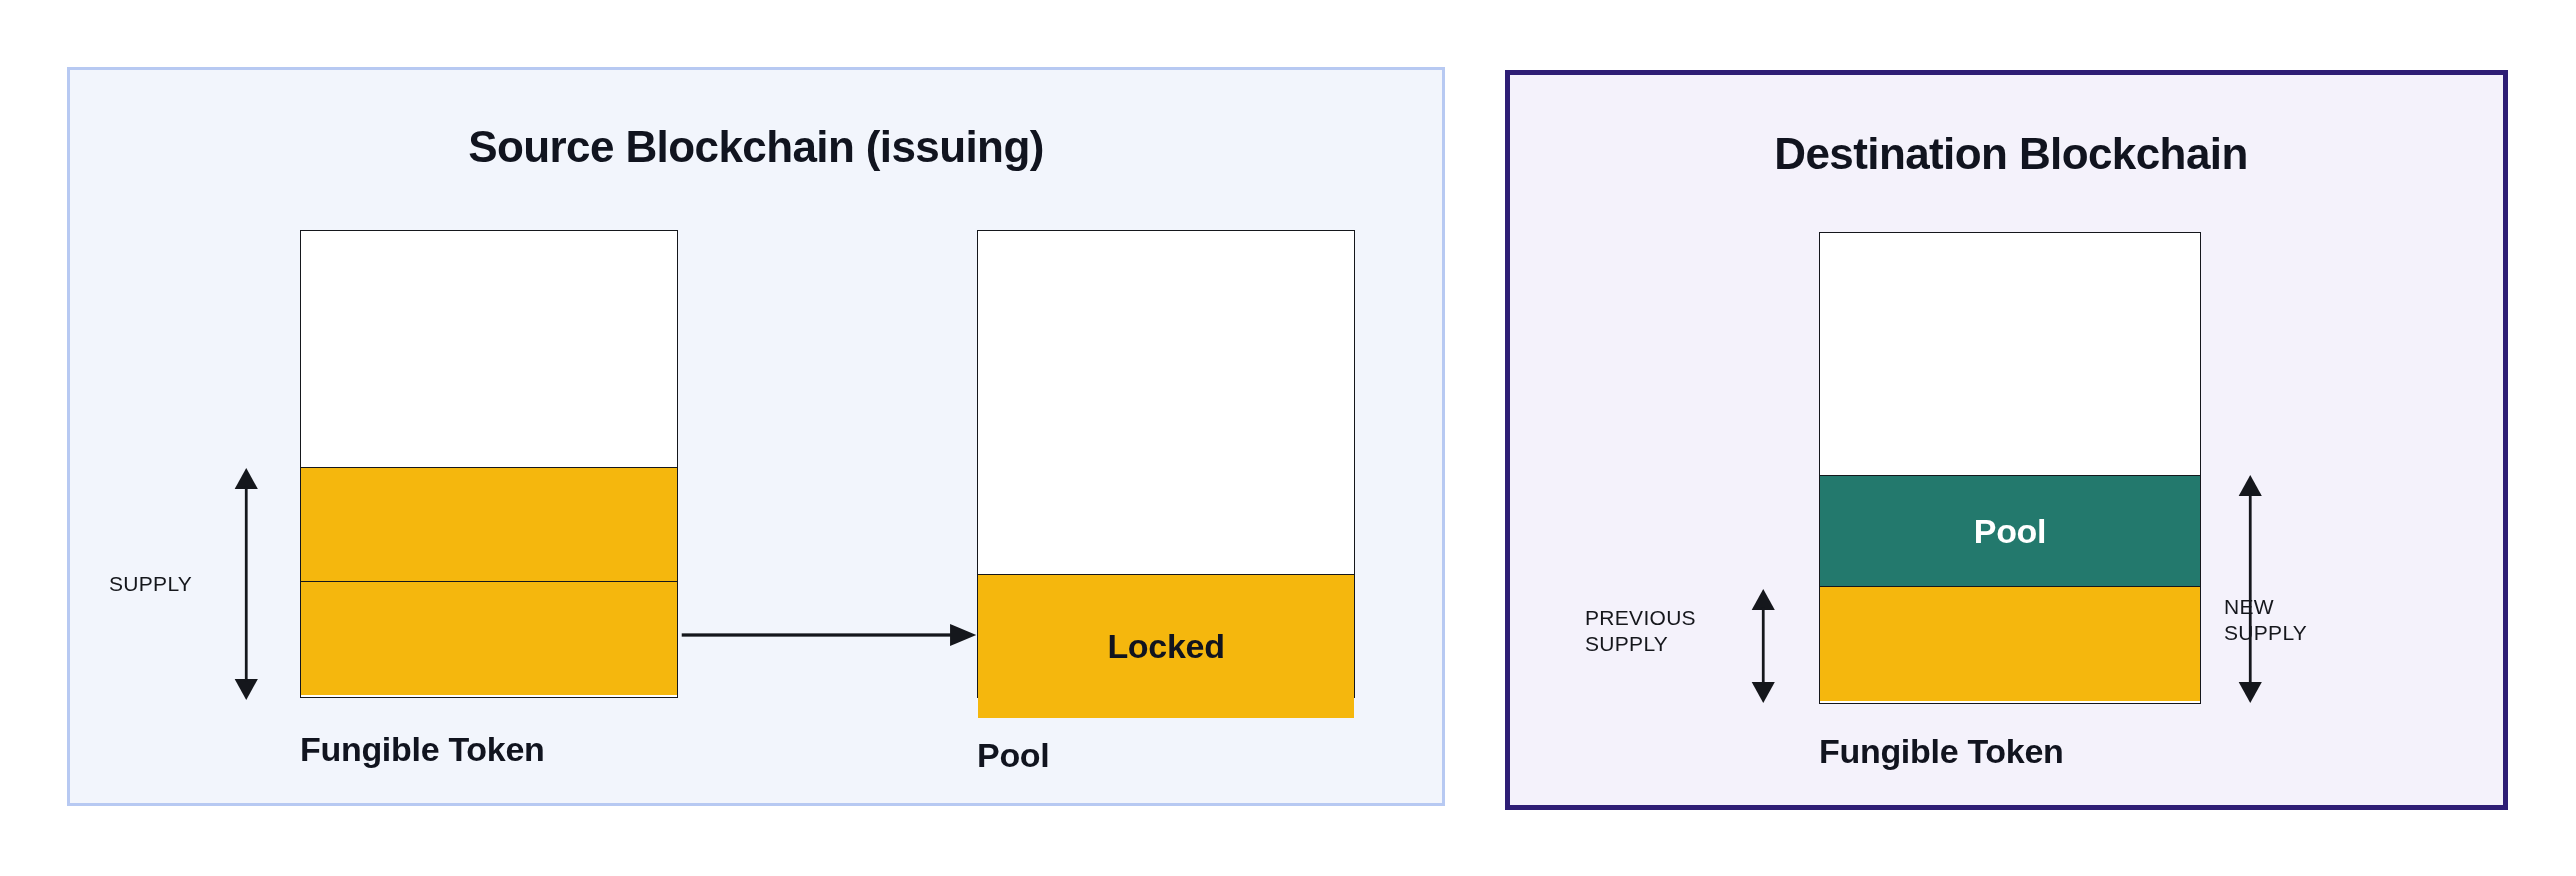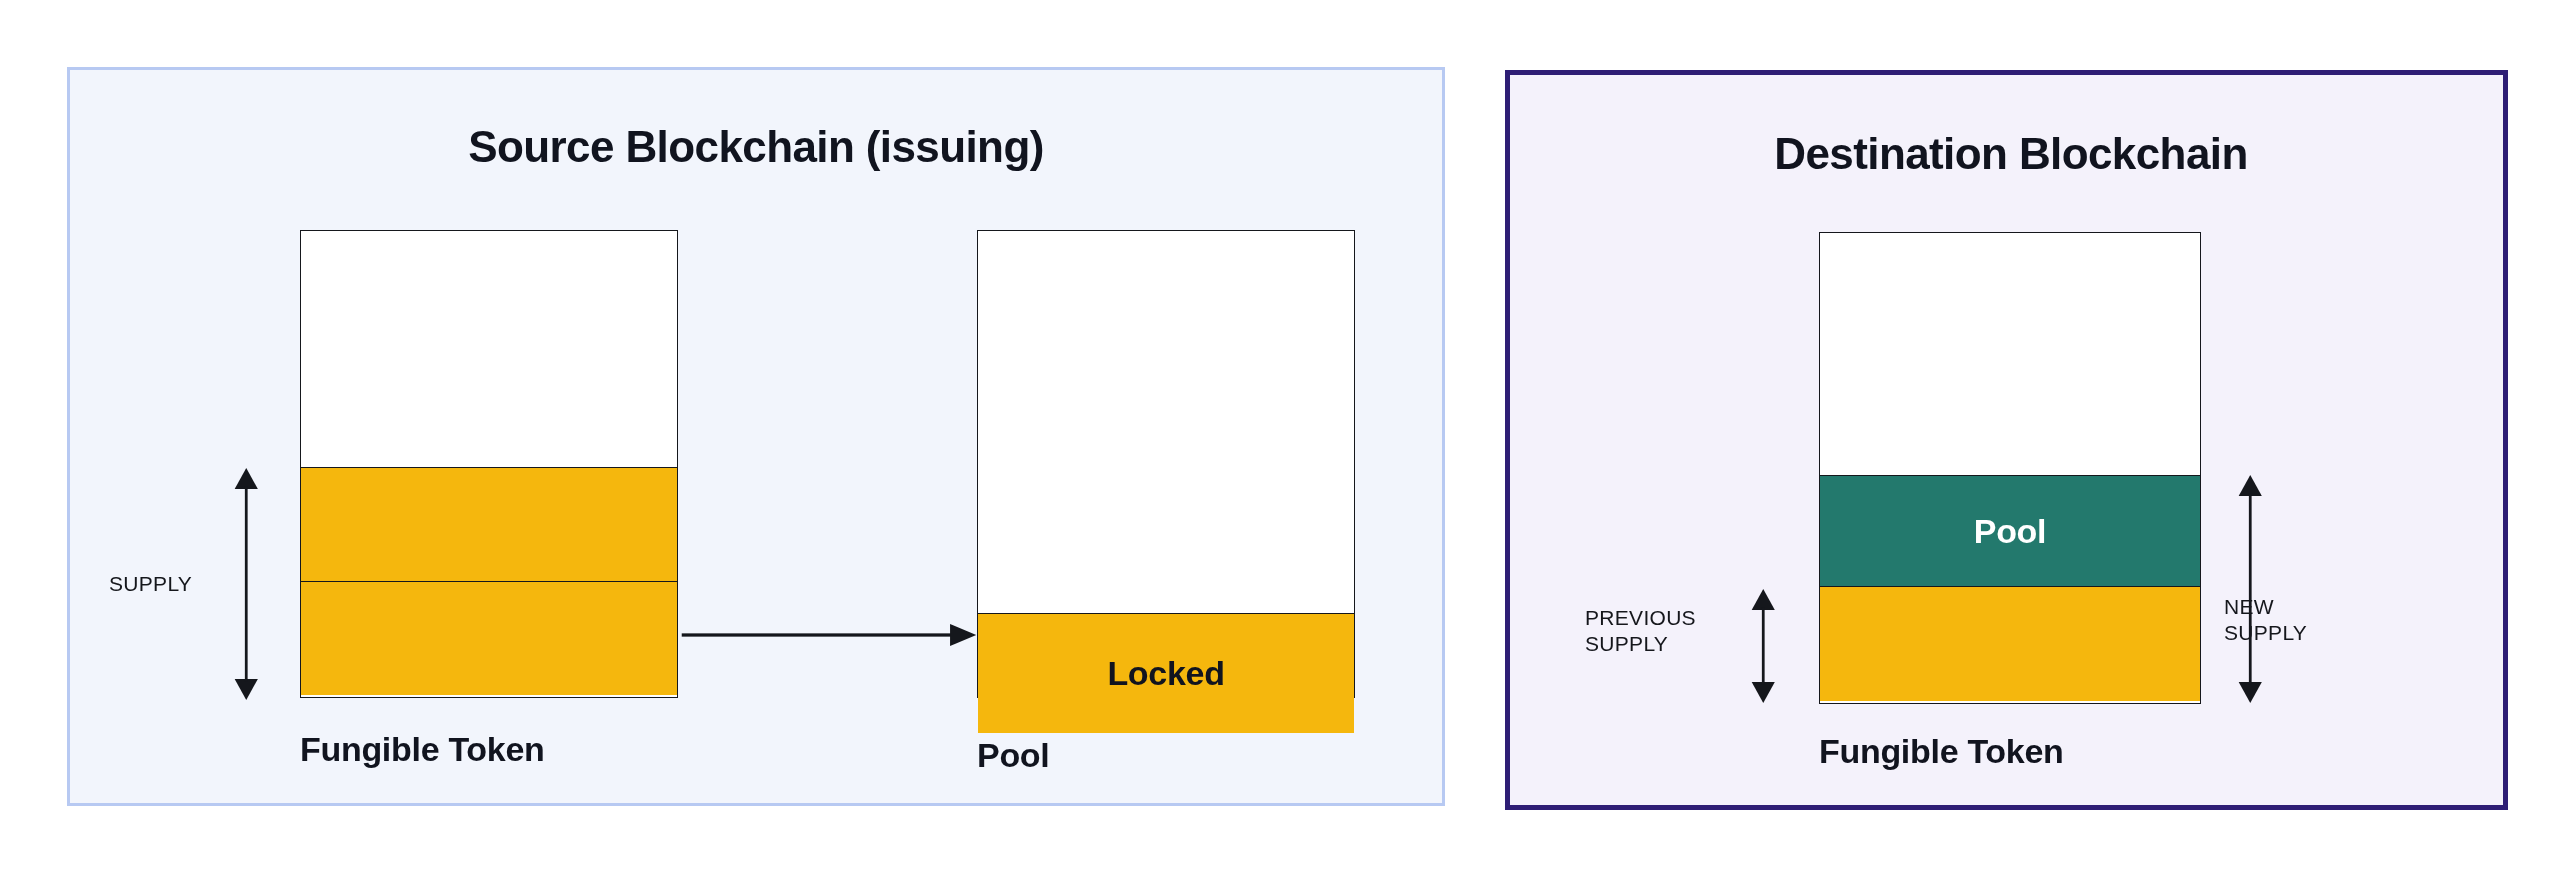--- a/index.html
+++ b/index.html
@@ -34,21 +34,21 @@
     line-height:1.22;letter-spacing:0.3px;color:var(--line);}
   .arrow{position:absolute;}
   .arrow svg{display:block;}
   .arrow-fill{fill:var(--line);}
 
   
   .src-token-bar{left:230px;top:160px;width:378px;height:468px;}
   .src-seg-upper{top:236px;height:115px;}
   .src-seg-lower{top:351px;height:113px;}
   .pool-bar{left:907px;top:160px;width:378px;height:468px;}
-  .pool-seg-locked{top:343px;height:120px;margin-top:39px;}
+  .pool-seg-locked{top:343px;height:144px;}
   .src-supply-label{left:39px;top:501px;width:144px;}
   .src-supply-arrow{left:163px;top:398px;}
   .transfer-arrow{left:610px;top:553px;}
   .src-token-label{left:230px;top:660px;width:378px;}
   .pool-label{left:907px;top:624px;width:378px;margin-top:42px;}
 
   
   .dst-token-bar{left:309px;top:157px;width:382px;height:472px;}
   .dst-seg-mint{top:242px;height:112px;}
   .dst-seg-amber{top:353px;height:115px;}

